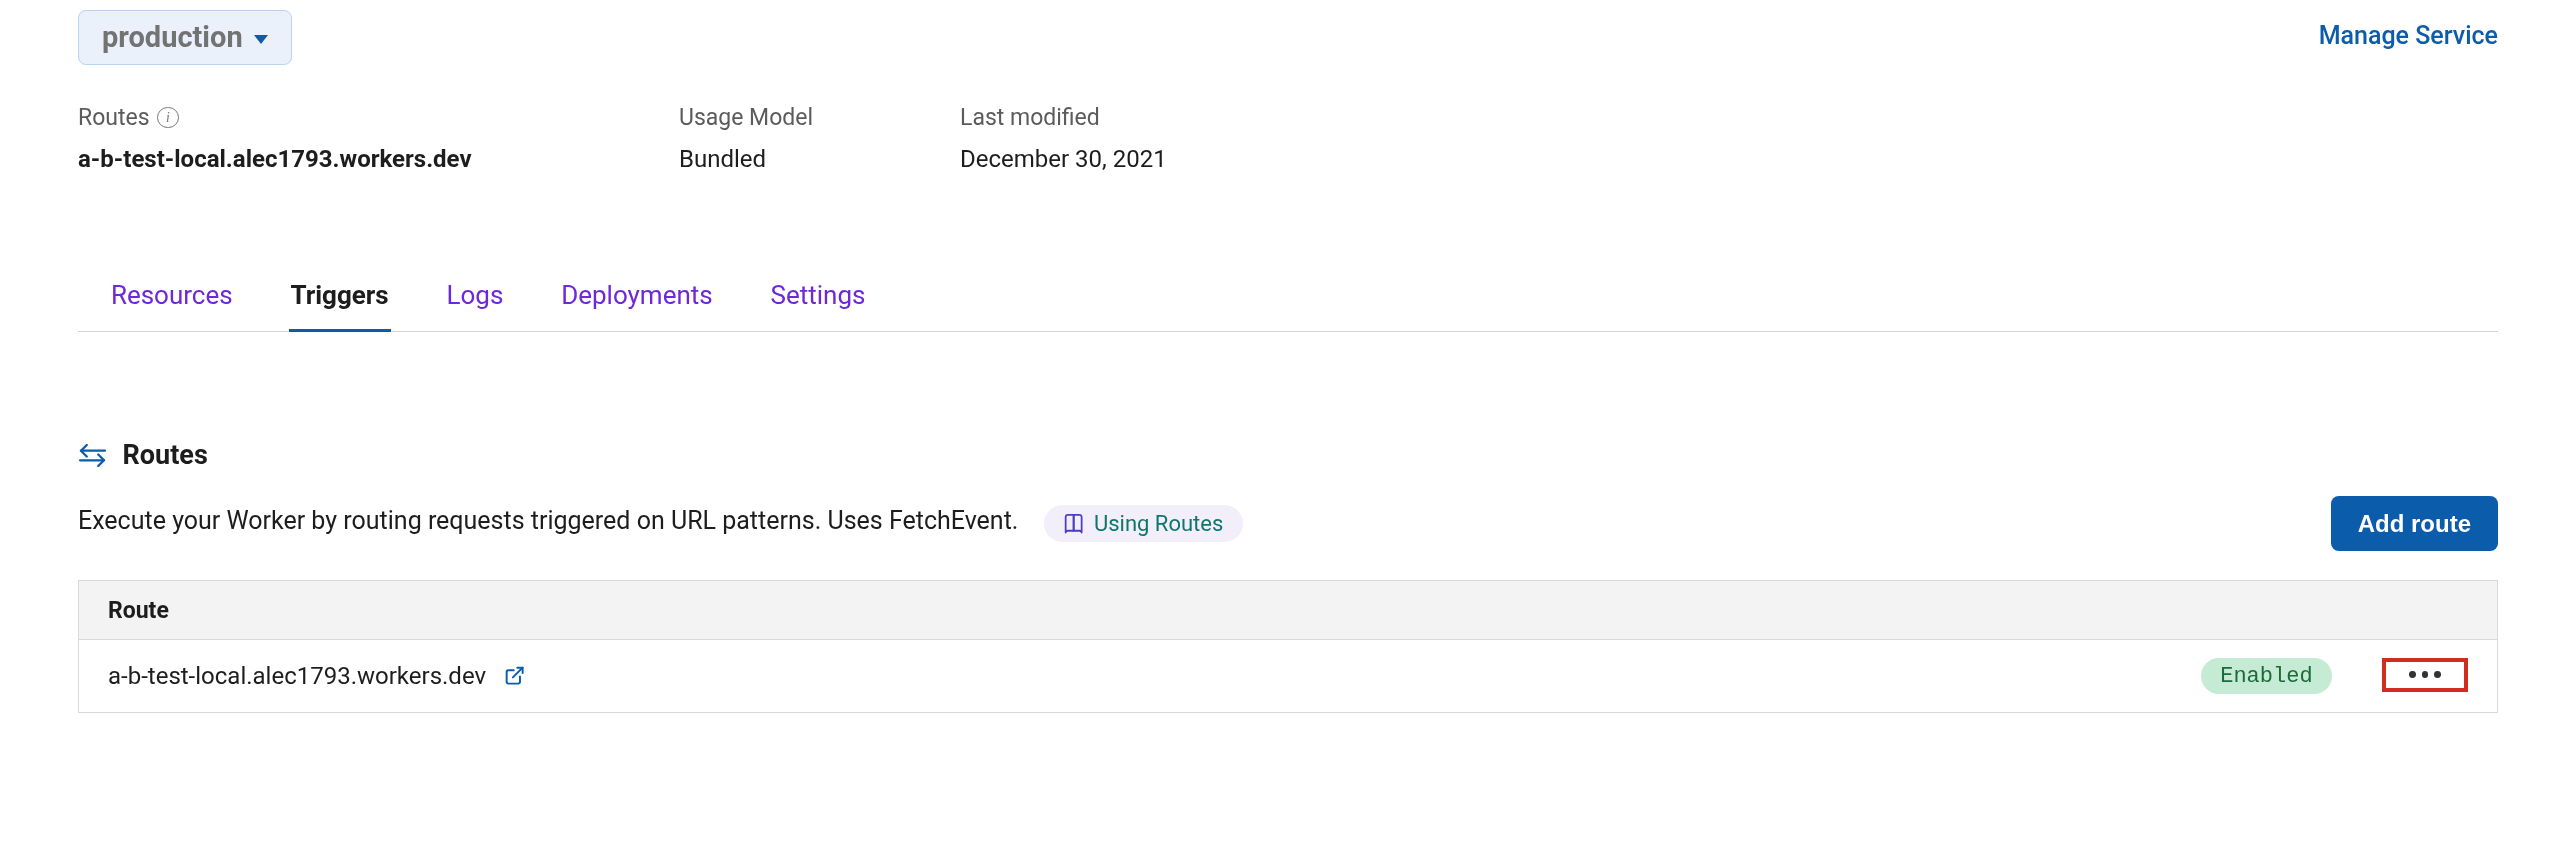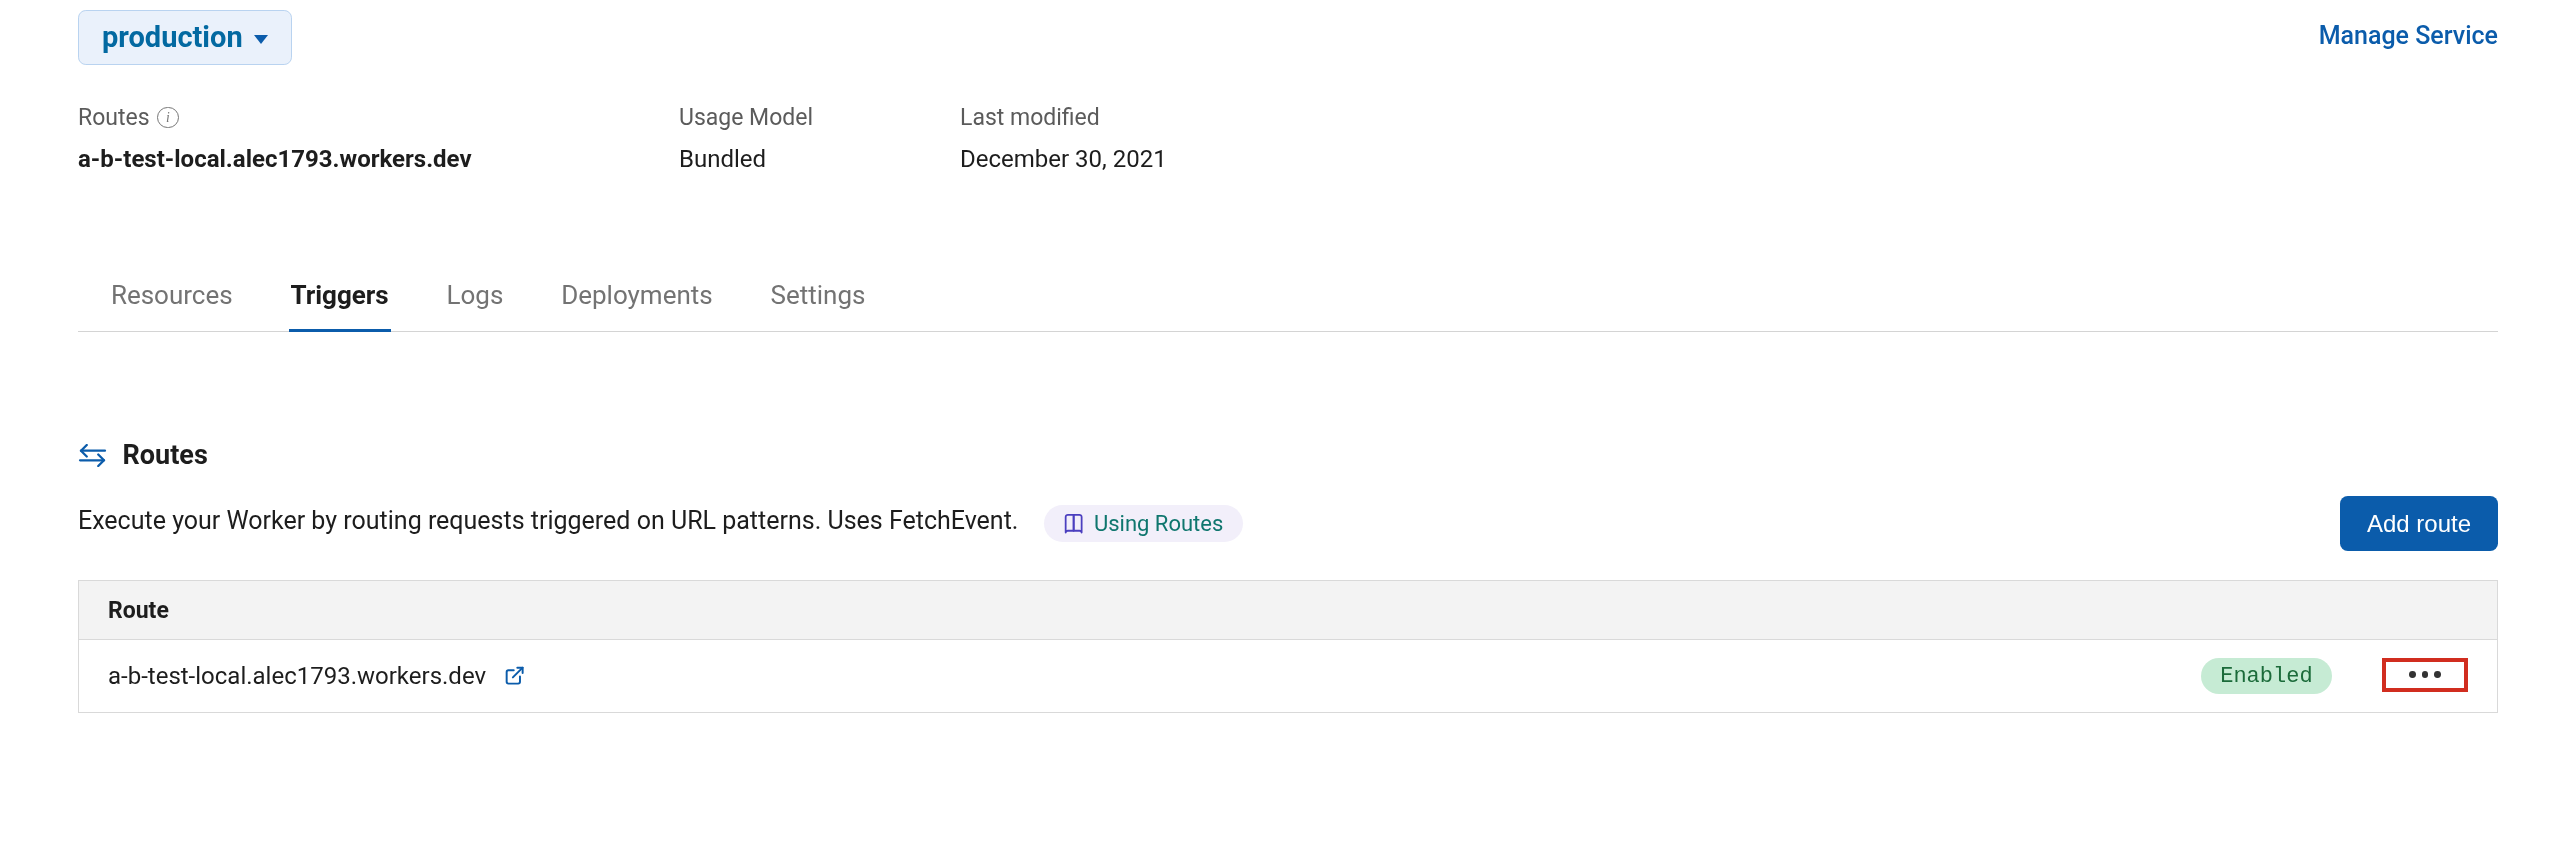--- a/index.html
+++ b/index.html
@@ -19,21 +19,21 @@
     align-items: flex-start;
   }
   .env-select {
     display: inline-flex;
     align-items: center;
     gap: 11.6px;
     background: #eaf1fb;
     border: 1px solid #b9d3f0;
     border-radius: 7.8px;
     padding: 9.7px 23px;
-    color: #0369a1;
+    color: #737373;
     font-weight: 700;
     font-size: 29px;
     cursor: pointer;
     text-align: right;
   }
   .caret-down {
     width: 0; height: 0;
     border-left: 7.8px solid transparent;
     border-right: 7.8px solid transparent;
     border-top: 9.7px solid #0b5cab;
@@ -90,21 +90,21 @@
   
   .tabs {
     display: flex;
     gap: 54px;
     margin-top: 107px;
     border-bottom: 1px solid #d4d4d4;
     padding-left: 31px;
   }
   .tab {
     padding: 0 1.9px 19.4px 1.9px;
-    color: #737373;
+    color: #6d28d9;
     font-size: 26px;
     cursor: pointer;
     border-bottom: 3.9px solid transparent;
     margin-bottom: -1px;
   }
   .tab.active {
     color: #1d1d1d;
     font-weight: 700;
     border-bottom-color: #0b5cab;
   }
@@ -148,21 +148,21 @@
     vertical-align: middle;
   }
   .doc-pill svg { display: block; }
   .btn-primary {
     background: #0b5cab;
     color: #fff;
     border: none;
     border-radius: 7.8px;
     padding: 13.6px 27px;
     font-size: 24px;
-    font-weight: 400;
+    font-weight: 700;
     cursor: pointer;
   }
 
   
   .table {
     margin-top: 29px;
     border: 1px solid #d9d9d9;
     border-radius: 0;
     overflow: hidden;
   }

